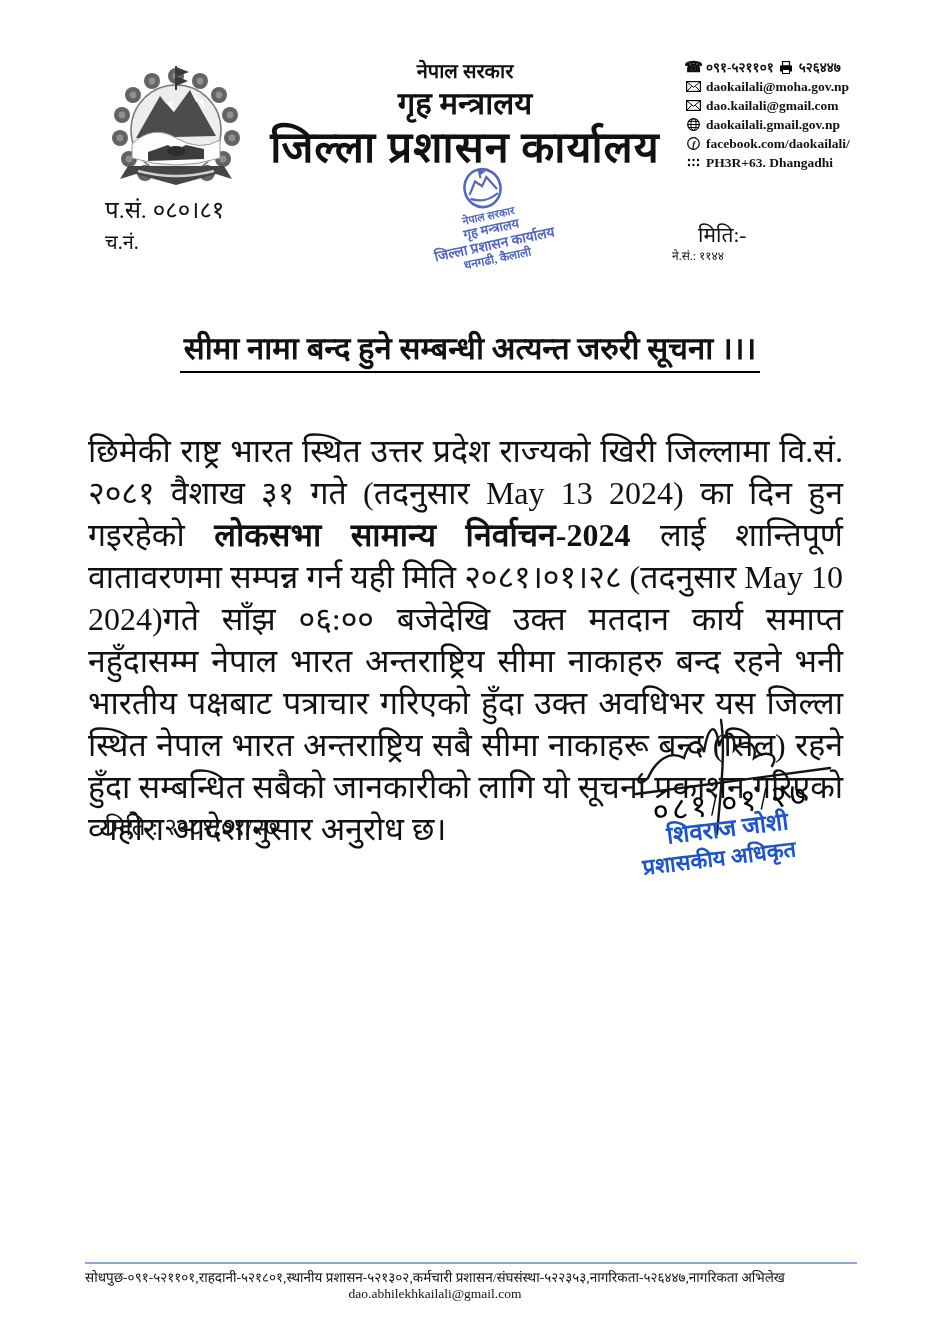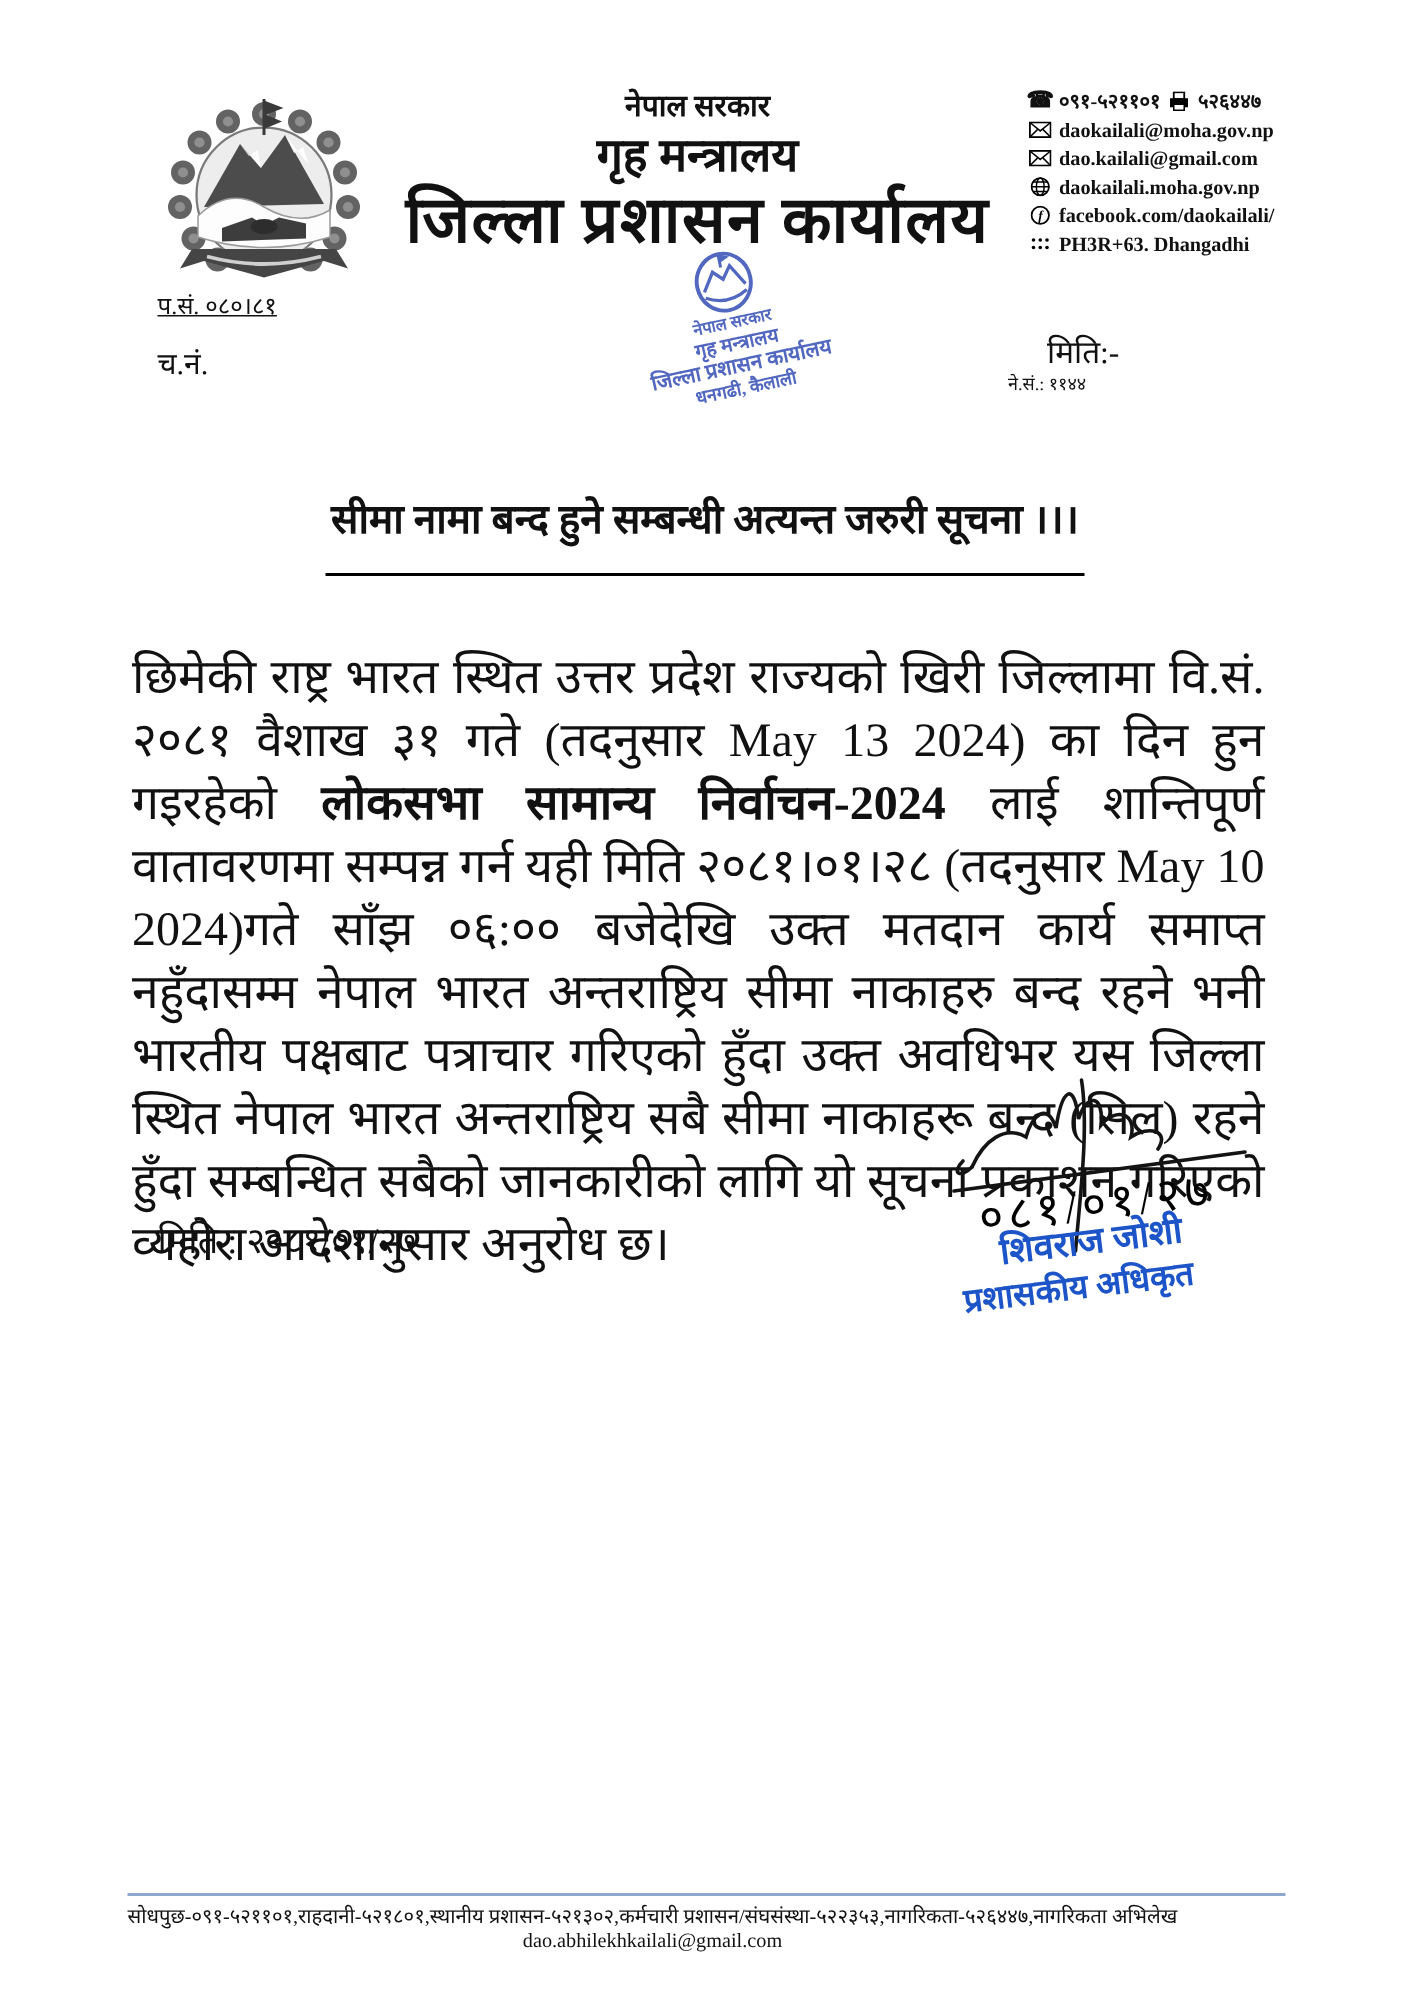--- a/index.html
+++ b/index.html
@@ -25,40 +25,40 @@
   .hdr-ministry{font-size:31px;font-weight:bold;margin-top:5px;}
   .hdr-office{font-size:43px;font-weight:bold;letter-spacing:1px;margin-top:2px;}
   .hdr-branch{position:absolute;left:240px;top:190px;width:450px;text-align:center;font-size:21px;}
   .contact{position:absolute;left:686px;top:58px;width:210px;font-size:13.5px;font-weight:bold;line-height:19px;}
   .contact .row{display:flex;align-items:center;gap:5px;white-space:nowrap;}
   .contact .ic{display:inline-flex;width:15px;justify-content:center;flex:0 0 15px;}
   .phone-glyph{font-size:15px;line-height:1;}
   .city-line{position:absolute;left:660px;top:188px;width:236px;text-align:center;font-size:24px;font-weight:bold;}
   .date-label{position:absolute;left:698px;top:220px;font-size:21px;}
   .ne-san{position:absolute;left:672px;top:247px;font-size:12px;}
-  .ref-no{position:absolute;left:105px;top:192px;font-size:16px;text-decoration:underline;}
+  .ref-no{position:absolute;left:105px;top:192px;font-size:24px;}
   .ch-no{position:absolute;left:105px;top:228px;font-size:20px;}
   
   .stamp{
     position:absolute;left:388px;top:165px;width:210px;height:145px;
     transform:rotate(-12deg);
     color:var(--stamp-blue);
     text-align:center;opacity:.88;line-height:1.15;
     pointer-events:none;
   }
   .stamp .s-emblem{display:block;margin:0 auto;}
   .stamp .s1{font-size:11px;font-weight:bold;}
   .stamp .s2{font-size:13px;font-weight:bold;}
   .stamp .s3{font-size:14px;font-weight:bold;}
   .stamp .s4{font-size:12px;font-weight:bold;}
   
   .title-wrap{position:absolute;left:0;top:326px;width:940px;text-align:center;}
   .doc-title{
-    display:inline-block;font-size:27px;font-weight:bold;
-    border-bottom:2.5px solid #000;padding:0 4px 19px 4px;
+    display:inline-block;font-size:31px;font-weight:bold;
+    border-bottom:2.5px solid #000;padding:0 4px 3px 4px;
   }
   
   .body-text{
     position:absolute;left:88px;top:430px;width:755px;
     font-size:32px;line-height:42px;text-align:justify;
   }
   
   .date-line{position:absolute;left:105px;top:809px;font-size:24px;}
   .sig-svg{position:absolute;left:618px;top:700px;width:240px;height:140px;}
   .sig-date{
@@ -168,21 +168,21 @@
     <div class="row">
       <span class="ic">
         <svg width="13" height="13" viewBox="0 0 13 13">
             <circle cx="6.5" cy="6.5" r="5.8" fill="none" stroke="#000" stroke-width="1.2"></circle>
             <ellipse cx="6.5" cy="6.5" rx="2.6" ry="5.8" fill="none" stroke="#000" stroke-width="1"></ellipse>
             <line x1="0.7" y1="6.5" x2="12.3" y2="6.5" stroke="#000" stroke-width="1"></line>
             <line x1="1.5" y1="3.4" x2="11.5" y2="3.4" stroke="#000" stroke-width="1"></line>
             <line x1="1.5" y1="9.6" x2="11.5" y2="9.6" stroke="#000" stroke-width="1"></line>
           </svg>
       </span>
-      <span>daokailali.moha.gov.np</span>
+      <span>daokailali.gmail.gov.np</span>
     </div>
     <div class="row">
       <span class="ic">
         <svg width="13" height="13" viewBox="0 0 13 13">
             <circle cx="6.5" cy="6.5" r="5.8" fill="none" stroke="#000" stroke-width="1.2"></circle>
             <text x="6.7" y="9.6" font-size="9" font-family="Liberation Serif, serif" font-style="italic" font-weight="bold" text-anchor="middle" fill="#000">f</text>
           </svg>
       </span>
       <span>facebook.com/daokailali/</span>
     </div>

